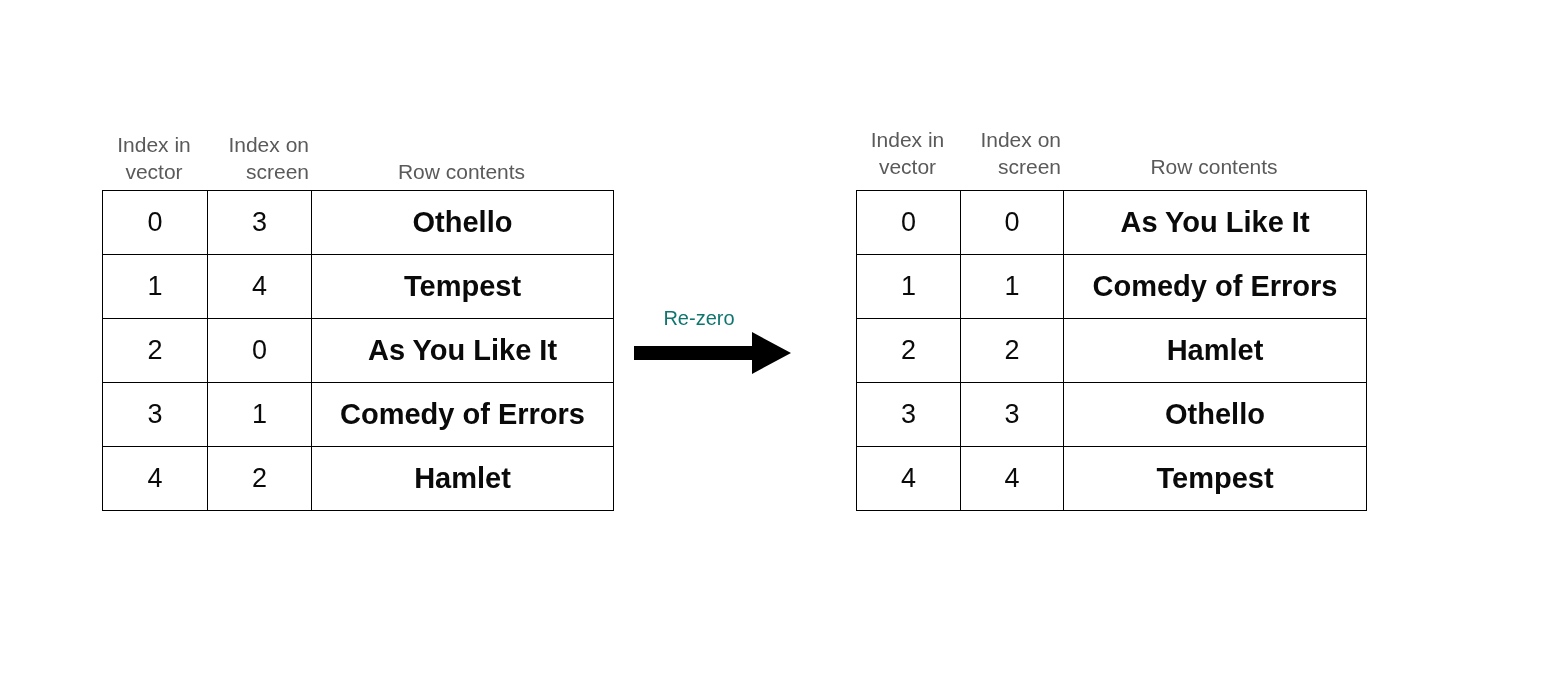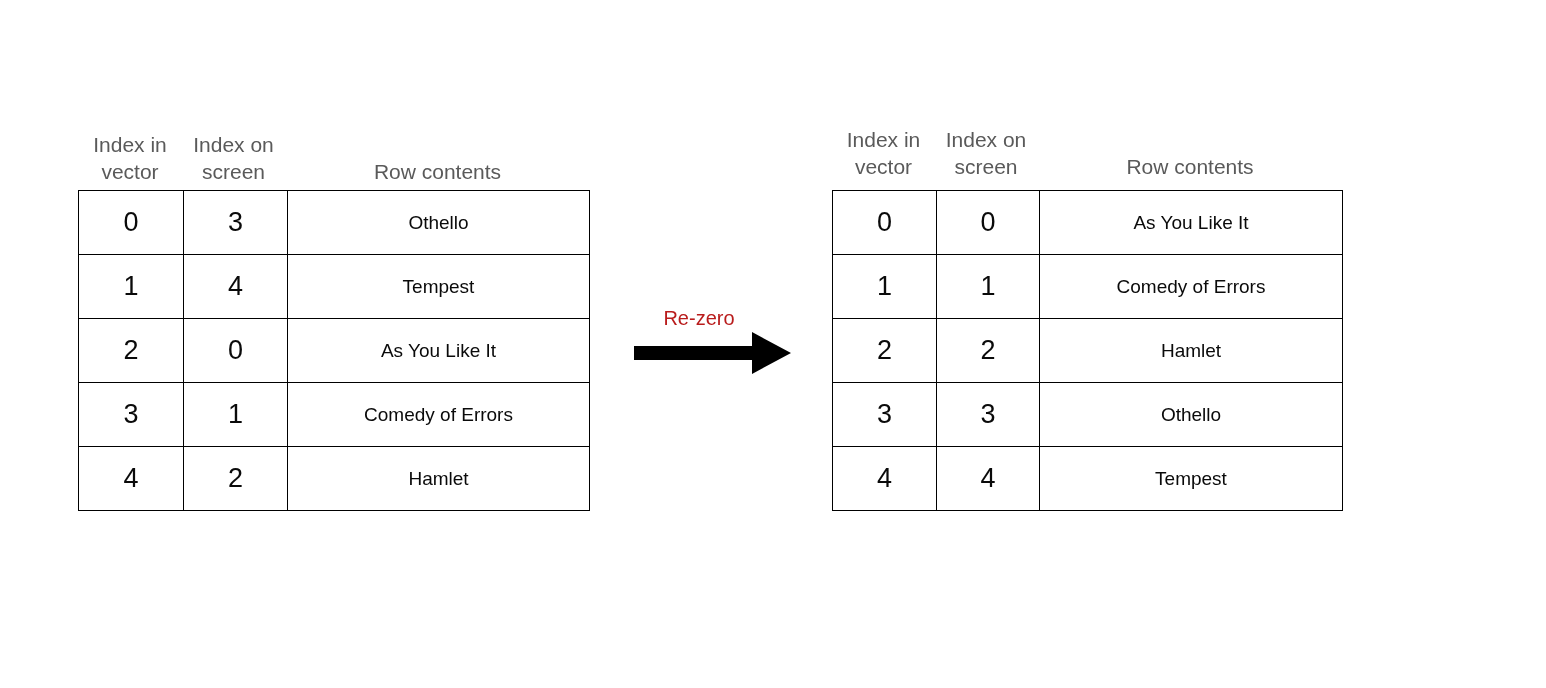--- a/index.html
+++ b/index.html
@@ -16,20 +16,21 @@
   }
 
   .diagram {
     position: absolute;
     inset: 0;
   }
 
   
   .table-block {
     position: absolute;
+    margin-left: 24px;
   }
   .table-block.left  { left: 78px;  top: 190px; width: 512px; }
   .table-block.right { left: 832px; top: 190px; width: 511px; }
 
   .headers {
     position: absolute;
     left: 0;
     bottom: 100%;
     width: 100%;
     height: 76px;
@@ -40,21 +41,21 @@
     color: #5a5a5a;
     font-size: 21px;
     line-height: 1.32;
     text-align: center;
     padding-bottom: 4px;
     white-space: pre-line;
   }
   .table-block.right .hdr { padding-bottom: 9px; }
 
   .hdr.c1 { width: 104px; }
-  .hdr.c2 { width: 103px; }
+  .hdr.c2 { width: 103px; text-align: right; }
   .hdr.c3 { flex: 1; text-align: center; }
   .table-block.right .hdr.c1 { width: 103px; }
   .table-block.right .hdr.c2 { width: 102px; }
 
   table.grid {
     border-collapse: collapse;
     width: 100%;
     table-layout: fixed;
   }
   table.grid td {
@@ -64,37 +65,37 @@
     vertical-align: middle;
     color: #0a0a0a;
     font-size: 27px;
     font-weight: 400;
     padding: 0;
   }
   table.grid td.idx-vec  { width: 104px; }
   table.grid td.idx-scr  { width: 103px; }
   .table-block.right table.grid td.idx-vec { width: 103px; }
   .table-block.right table.grid td.idx-scr { width: 102px; }
-  table.grid td.contents { font-size: 19px; }
+  table.grid td.contents { font-size: 29px; font-weight: bold; }
 
   
   .arrow-group {
     position: absolute;
     left: 634px;
     top: 306px;
     width: 160px;
     height: 70px;
   }
   .arrow-label {
     position: absolute;
     top: 0;
     left: 0;
     width: 130px;
     text-align: center;
-    color: #b91c1c;
+    color: #0f766e;
     font-size: 20px;
     line-height: 1.2;
   }
   .arrow-svg {
     position: absolute;
     left: 0;
     top: 26px;
   }
 </style>
 </head>

